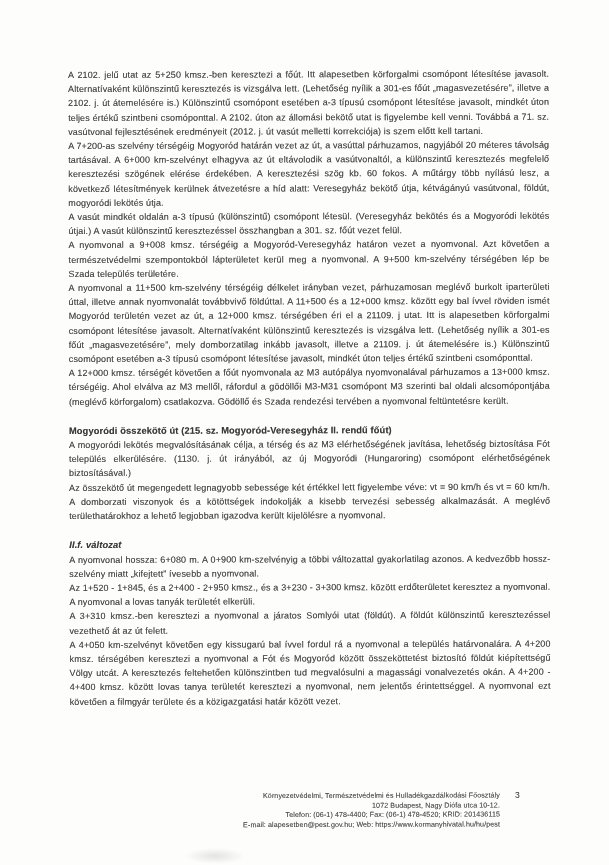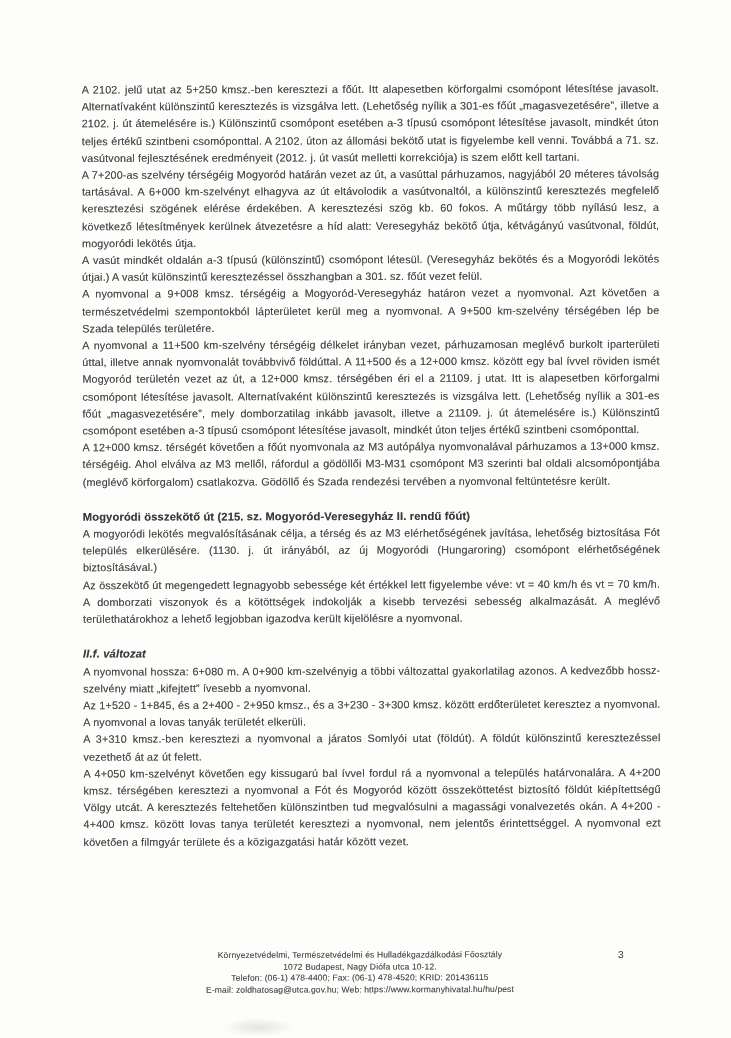--- a/index.html
+++ b/index.html
@@ -43,21 +43,21 @@
     text-align: left;
   }
   .section-heading.italic {
     font-style: italic;
   }
   .footer {
     position: absolute;
     left: 100px;
     width: 400px;
     top: 792px;
-    text-align: center;
+    text-align: right;
     font-size: 7.1px;
     line-height: 9.7px;
     color: #4c4c4c;
     letter-spacing: 0.1px;
     text-shadow: 0 0 0.4px rgba(80,80,80,0.5);
     transform: rotate(-0.15deg);
   }
   .footer div { margin: 0; }
   .page-number {
     position: absolute;
@@ -86,36 +86,36 @@
     <p>A 2102. jelű utat az 5+250 kmsz.-ben keresztezi a főút. Itt alapesetben körforgalmi csomópont létesítése javasolt. Alternatívaként különszintű keresztezés is vizsgálva lett. (Lehetőség nyílik a 301-es főút „magasvezetésére”, illetve a 2102. j. út átemelésére is.) Különszintű csomópont esetében a-3 típusú csomópont létesítése javasolt, mindkét úton teljes értékű szintbeni csomóponttal. A 2102. úton az állomási bekötő utat is figyelembe kell venni. Továbbá a 71. sz. vasútvonal fejlesztésének eredményeit (2012. j. út vasút melletti korrekciója) is szem előtt kell tartani.</p>
     <p>A 7+200-as szelvény térségéig Mogyoród határán vezet az út, a vasúttal párhuzamos, nagyjából 20 méteres távolság tartásával. A 6+000 km-szelvényt elhagyva az út eltávolodik a vasútvonaltól, a különszintű keresztezés megfelelő keresztezési szögének elérése érdekében. A keresztezési szög kb. 60 fokos. A műtárgy több nyílású lesz, a következő létesítmények kerülnek átvezetésre a híd alatt: Veresegyház bekötő útja, kétvágányú vasútvonal, földút, mogyoródi lekötés útja.</p>
     <p>A vasút mindkét oldalán a-3 típusú (különszintű) csomópont létesül. (Veresegyház bekötés és a Mogyoródi lekötés útjai.) A vasút különszintű keresztezéssel összhangban a 301. sz. főút vezet felül.</p>
     <p>A nyomvonal a 9+008 kmsz. térségéig a Mogyoród-Veresegyház határon vezet a nyomvonal. Azt követően a természetvédelmi szempontokból lápterületet kerül meg a nyomvonal. A 9+500 km-szelvény térségében lép be Szada település területére.</p>
     <p>A nyomvonal a 11+500 km-szelvény térségéig délkelet irányban vezet, párhuzamosan meglévő burkolt iparterületi úttal, illetve annak nyomvonalát továbbvivő földúttal. A 11+500 és a 12+000 kmsz. között egy bal ívvel röviden ismét Mogyoród területén vezet az út, a 12+000 kmsz. térségében éri el a 21109. j utat. Itt is alapesetben körforgalmi csomópont létesítése javasolt. Alternatívaként különszintű keresztezés is vizsgálva lett. (Lehetőség nyílik a 301-es főút „magasvezetésére”, mely domborzatilag inkább javasolt, illetve a 21109. j. út átemelésére is.) Különszintű csomópont esetében a-3 típusú csomópont létesítése javasolt, mindkét úton teljes értékű szintbeni csomóponttal.</p>
     <p>A 12+000 kmsz. térségét követően a főút nyomvonala az M3 autópálya nyomvonalával párhuzamos a 13+000 kmsz. térségéig. Ahol elválva az M3 mellől, ráfordul a gödöllői M3-M31 csomópont M3 szerinti bal oldali alcsomópontjába (meglévő körforgalom) csatlakozva. Gödöllő és Szada rendezési tervében a nyomvonal feltüntetésre került.</p>
 
     <div class="section">
       <p class="section-heading">Mogyoródi összekötő út (215. sz. Mogyoród-Veresegyház II. rendű főút)</p>
       <p>A mogyoródi lekötés megvalósításának célja, a térség és az M3 elérhetőségének javítása, lehetőség biztosítása Fót település elkerülésére. (1130. j. út irányából, az új Mogyoródi (Hungaroring) csomópont elérhetőségének biztosításával.)</p>
-      <p>Az összekötő út megengedett legnagyobb sebessége két értékkel lett figyelembe véve: vt = 40 km/h és vt = 70 km/h. A domborzati viszonyok és a kötöttségek indokolják a kisebb tervezési sebesség alkalmazását. A meglévő területhatárokhoz a lehető legjobban igazodva került kijelölésre a nyomvonal.</p>
+      <p>Az összekötő út megengedett legnagyobb sebessége két értékkel lett figyelembe véve: vt = 90 km/h és vt = 60 km/h. A domborzati viszonyok és a kötöttségek indokolják a kisebb tervezési sebesség alkalmazását. A meglévő területhatárokhoz a lehető legjobban igazodva került kijelölésre a nyomvonal.</p>
     </div>
 
     <div class="section">
       <p class="section-heading italic">II.f. változat</p>
       <p>A nyomvonal hossza: 6+080 m. A 0+900 km-szelvényig a többi változattal gyakorlatilag azonos. A kedvezőbb hossz-szelvény miatt „kifejtett” ívesebb a nyomvonal.</p>
       <p>Az 1+520 - 1+845, és a 2+400 - 2+950 kmsz., és a 3+230 - 3+300 kmsz. között erdőterületet keresztez a nyomvonal. A nyomvonal a lovas tanyák területét elkerüli.</p>
       <p>A 3+310 kmsz.-ben keresztezi a nyomvonal a járatos Somlyói utat (földút). A földút különszintű keresztezéssel vezethető át az út felett.</p>
       <p>A 4+050 km-szelvényt követően egy kissugarú bal ívvel fordul rá a nyomvonal a település határvonalára. A 4+200 kmsz. térségében keresztezi a nyomvonal a Fót és Mogyoród között összeköttetést biztosító földút kiépítettségű Völgy utcát. A keresztezés feltehetően különszintben tud megvalósulni a magassági vonalvezetés okán. A 4+200 - 4+400 kmsz. között lovas tanya területét keresztezi a nyomvonal, nem jelentős érintettséggel. A nyomvonal ezt követően a filmgyár területe és a közigazgatási határ között vezet.</p>
     </div>
   </div>
 
   <div class="footer">
     <div>Környezetvédelmi, Természetvédelmi és Hulladékgazdálkodási Főosztály</div>
     <div>1072 Budapest, Nagy Diófa utca 10-12.</div>
     <div>Telefon: (06-1) 478-4400; Fax: (06-1) 478-4520; KRID: 201436115</div>
-    <div>E-mail: zoldhatosag@utca.gov.hu; Web: https://www.kormanyhivatal.hu/hu/pest</div>
+    <div>E-mail: alapesetben@pest.gov.hu; Web: https://www.kormanyhivatal.hu/hu/pest</div>
   </div>
 
   <div class="page-number">3</div>
 
   <div class="scan-smudge"></div>
 
 </div>
 
 </body></html>

